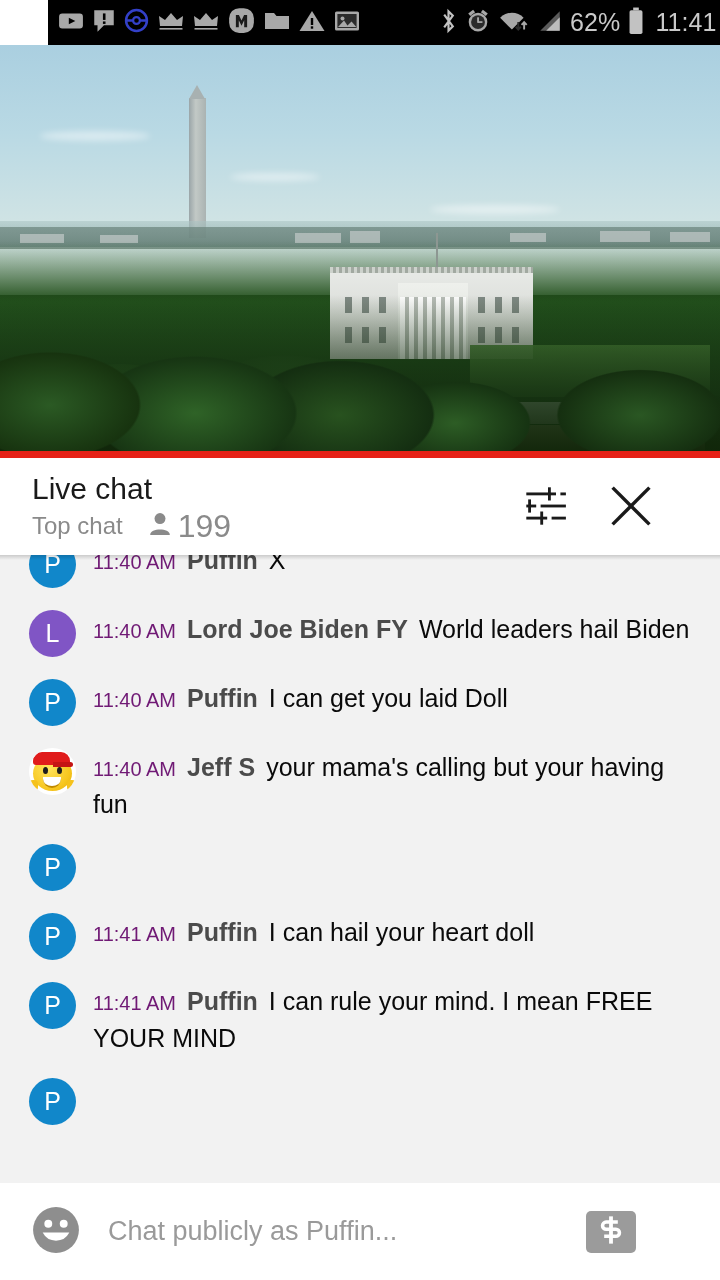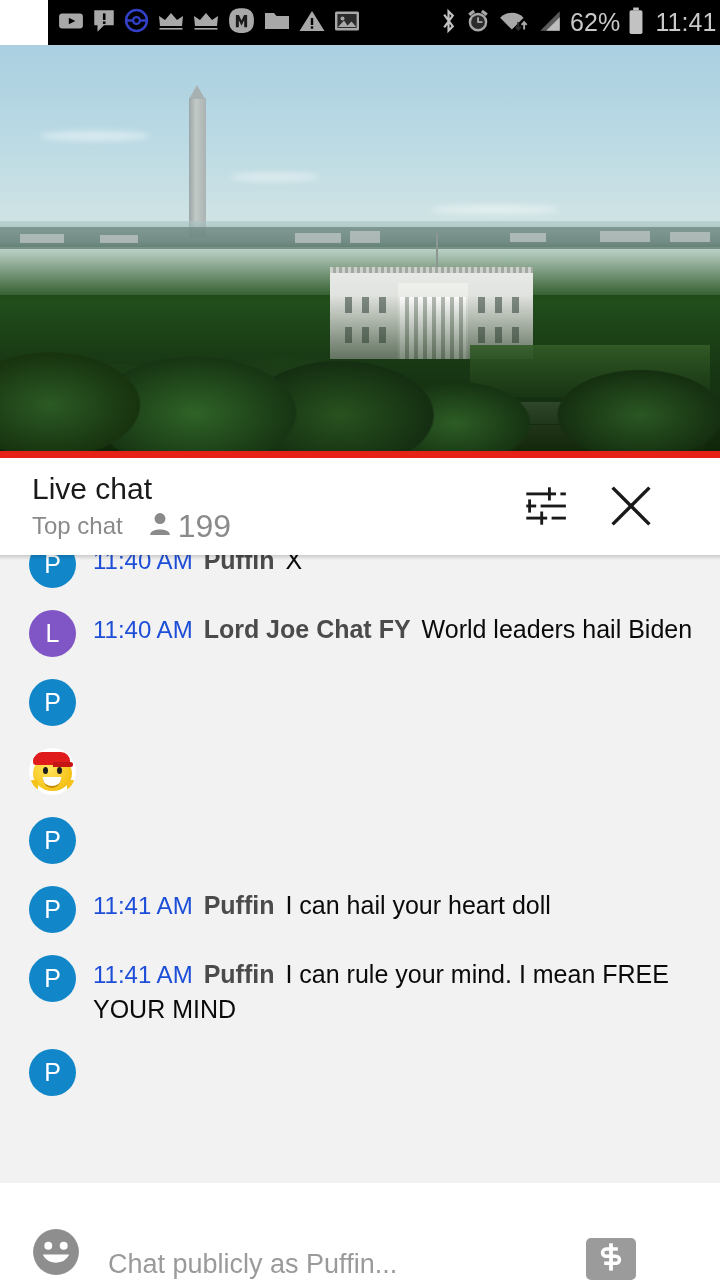--- a/index.html
+++ b/index.html
@@ -343,42 +343,42 @@
     flex: 1;
     min-width: 0;
   }
   .msg-line {
     font-size: 25px;
     line-height: 35px;
     color: #0a0a0a;
     word-wrap: break-word;
   }
   .msg-time {
-    color: #1d4ed8;
-    font-size: 24px;
+    color: #701a75;
+    font-size: 20px;
   }
   .msg-author {
     color: #4b4b4b;
     font-weight: bold;
     margin-left: 11px;
   }
   .msg-text {
     color: #0a0a0a;
     margin-left: 11px;
   }
 
   
   .input-bar {
     position: absolute;
     bottom: 0; left: 0;
     width: 658px;
     height: 97px;
     background: #ffffff;
     display: flex;
-    align-items: flex-end;
+    align-items: center;
     box-sizing: border-box;
     padding: 0 22px 0 30px;
   }
   .emoji-btn {
     width: 52px; height: 52px;
     display: flex; align-items: center; justify-content: center;
     cursor: pointer;
     flex: 0 0 52px;
   }
   .chat-input {
@@ -614,44 +614,54 @@
       </div>
     </div>
   </div>
 
   <div class="msg">
     <div class="avatar" style="background:#8055c5;">
       <span>L</span>
     </div>
     <div class="msg-body">
       <div class="msg-line">
-        <span class="msg-time">11:40 AM</span><span class="msg-author">Lord Joe Chat FY</span><span class="msg-text">World leaders hail Biden</span>
+        <span class="msg-time">11:40 AM</span><span class="msg-author">Lord Joe Biden FY</span><span class="msg-text">World leaders hail Biden</span>
       </div>
     </div>
   </div>
 
   <div class="msg">
     <div class="avatar" style="background:#1187ca;">
       <span>P</span>
+    </div>
+    <div class="msg-body">
+      <div class="msg-line">
+        <span class="msg-time">11:40 AM</span><span class="msg-author">Puffin</span><span class="msg-text">I can get you laid Doll</span>
+      </div>
     </div>
   </div>
 
   <div class="msg">
     <div class="avatar avatar-emoji">
       <span>
         <span class="emoji-face"></span>
         <span class="emoji-hand" style="left:0px;"></span>
         <span class="emoji-hand" style="left:38px;"></span>
         <span class="emoji-eye" style="left:14px;"></span>
         <span class="emoji-eye" style="left:28px;"></span>
         <span class="emoji-mouth"></span>
         <span class="emoji-cap"></span>
         <span class="emoji-brim"></span>
       </span>
     </div>
+    <div class="msg-body">
+      <div class="msg-line">
+        <span class="msg-time">11:40 AM</span><span class="msg-author">Jeff S</span><span class="msg-text">your mama's calling but your having fun</span>
+      </div>
+    </div>
   </div>
 
   <div class="msg">
     <div class="avatar" style="background:#1187ca;">
       <span>P</span>
     </div>
   </div>
 
   <div class="msg">
     <div class="avatar" style="background:#1187ca;">

